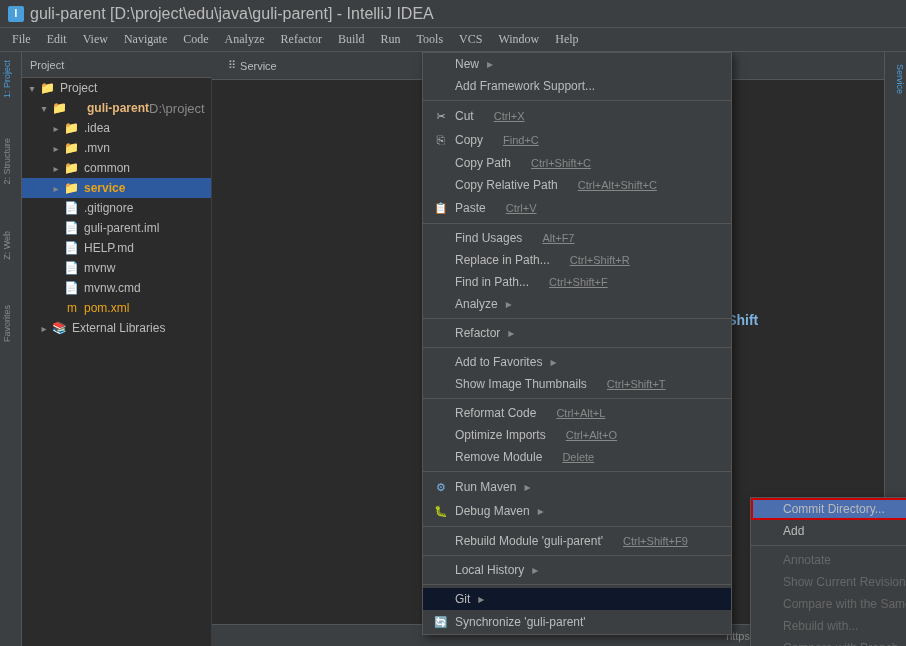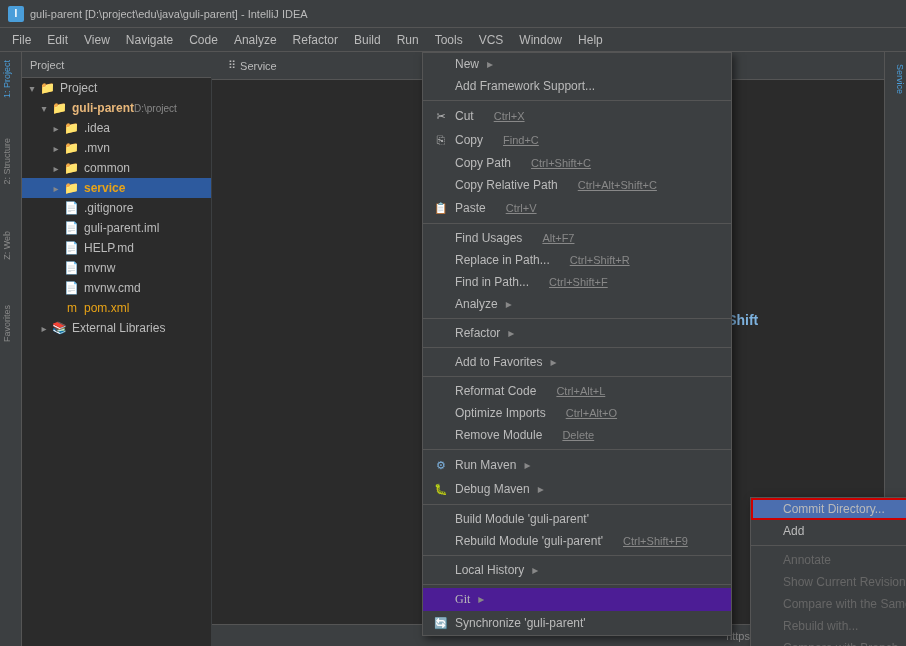--- a/index.html
+++ b/index.html
@@ -31,39 +31,40 @@
       border-radius: 2px;
       display: flex;
       align-items: center;
       justify-content: center;
       font-size: 10px;
       color: white;
       font-weight: bold;
       flex-shrink: 0;
     }
     .title-bar-text {
-      font-size: 11px;
+      font-size: 16px;
       color: #bbbbbb;
     }
 
     
     .menu-bar {
       height: 24px;
       background: #3c3f41;
       display: flex;
       align-items: center;
       padding: 0 4px;
       border-bottom: 1px solid #555;
     }
     .menu-item {
       padding: 2px 8px;
       cursor: pointer;
       color: #bbbbbb;
       font-size: 12px;
       border-radius: 2px;
+      font-family: Liberation Serif, serif;
     }
 
     
     .main-area {
       display: flex;
       height: calc(646px - 52px);
       position: relative;
     }
 
     
@@ -261,22 +262,21 @@
       display: flex;
       align-items: center;
       justify-content: flex-start;
       padding: 4px 16px 4px 32px;
       cursor: pointer;
       font-size: 12px;
       color: #bbbbbb;
       position: relative;
     }
     .dropdown-item.git-highlighted {
-      background: #4c1d95;
-      font-family: Liberation Serif, serif;
+      background: #0f172a;
     }
     .dropdown-item .shortcut-key {
       color: #888;
       font-size: 11px;
       margin-left: 20px;
       text-decoration: underline;
     }
     .dropdown-item .arrow-right {
       color: #888;
       margin-left: 8px;
@@ -380,22 +380,22 @@
     </div>
 
     <div class="tree-item">
       <span class="arrow">▾</span>
       <span class="tree-icon folder-icon">📁</span>
       <span>Project</span>
     </div>
     <div class="tree-item indent1">
       <span class="arrow">▾</span>
       <span class="tree-icon folder-icon">📁</span>
-      <span style="font-weight:bold; color:#e8b77a;">guli-parent</span>
-      <span style="color:#888; font-size:10px;"> D:\project</span>
+      <span style="font-weight:bold; color:#e8b77a;margin-left:15px;">guli-parent</span>
+      <span style="color:#888; font-size:13px;"> D:\project</span>
     </div>
     <div class="tree-item indent2">
       <span class="arrow">▸</span>
       <span class="tree-icon folder-icon">📁</span>
       <span>.idea</span>
     </div>
     <div class="tree-item indent2">
       <span class="arrow">▸</span>
       <span class="tree-icon folder-icon">📁</span>
       <span>.mvn</span>
@@ -526,20 +526,24 @@
         <div class="dropdown-separator"></div>
         <div class="dropdown-item">
           <span>Refactor</span>
           <span class="arrow-right">▸</span>
         </div>
         <div class="dropdown-separator"></div>
         <div class="dropdown-item">
           <span>Add to Favorites</span>
           <span class="arrow-right">▸</span>
         </div>
+        <div class="dropdown-item">
+          <span>Show Image Thumbnails</span>
+          <span class="shortcut-key">Ctrl+Shift+T</span>
+        </div>
         <div class="dropdown-separator"></div>
         <div class="dropdown-item">
           <span>Reformat Code</span>
           <span class="shortcut-key">Ctrl+Alt+L</span>
         </div>
         <div class="dropdown-item">
           <span>Optimize Imports</span>
           <span class="shortcut-key">Ctrl+Alt+O</span>
         </div>
         <div class="dropdown-item">
@@ -552,23 +556,20 @@
           <span>Run Maven</span>
           <span class="arrow-right">▸</span>
         </div>
         <div class="dropdown-item has-icon">
           <span class="item-icon debug-icon">🐛</span>
           <span>Debug Maven</span>
           <span class="arrow-right">▸</span>
         </div>
         <div class="dropdown-separator"></div>
         <div class="dropdown-item">
-          <span>Build Module 'guli-parent'</span>
-        </div>
-        <div class="dropdown-item">
           <span>Rebuild Module 'guli-parent'</span>
           <span class="shortcut-key">Ctrl+Shift+F9</span>
         </div>
         <div class="dropdown-separator"></div>
         <div class="dropdown-item">
           <span>Local History</span>
           <span class="arrow-right">▸</span>
         </div>
         <div class="dropdown-separator"></div>
         <div class="dropdown-item git-highlighted">

